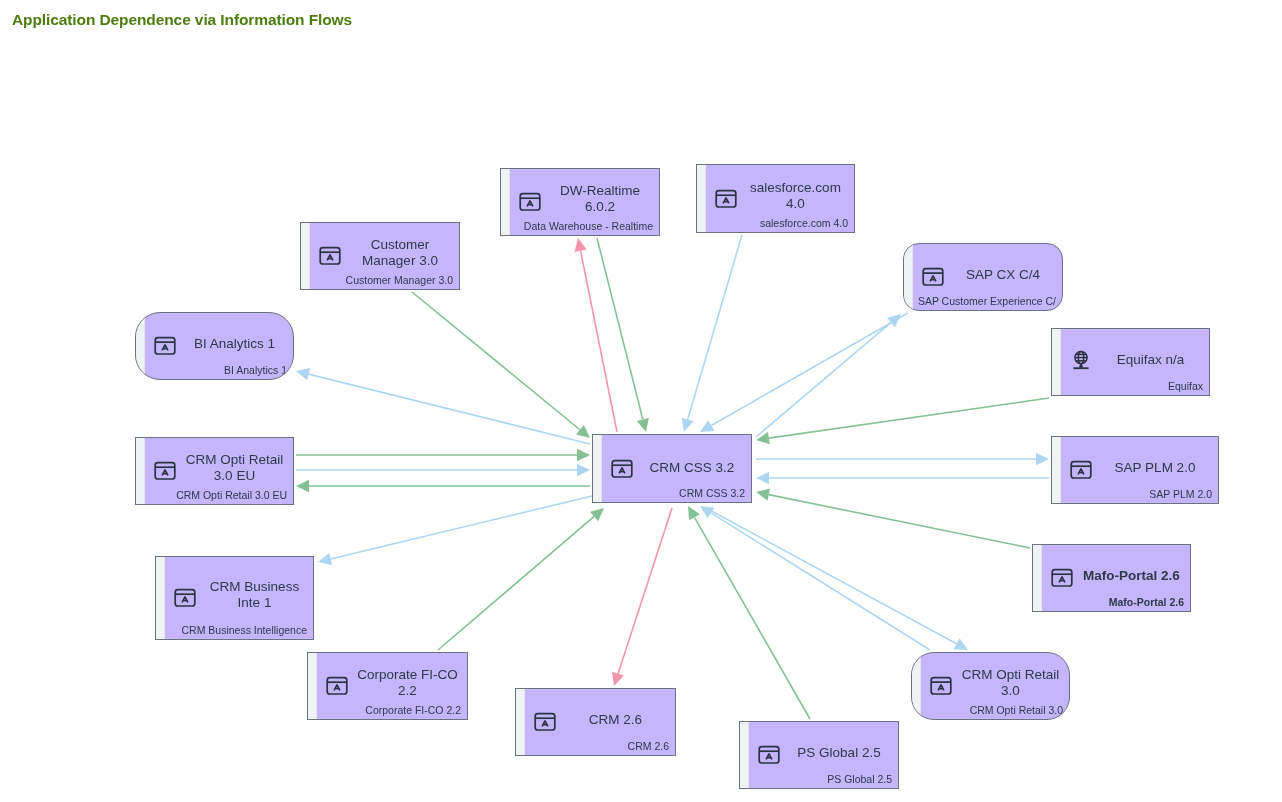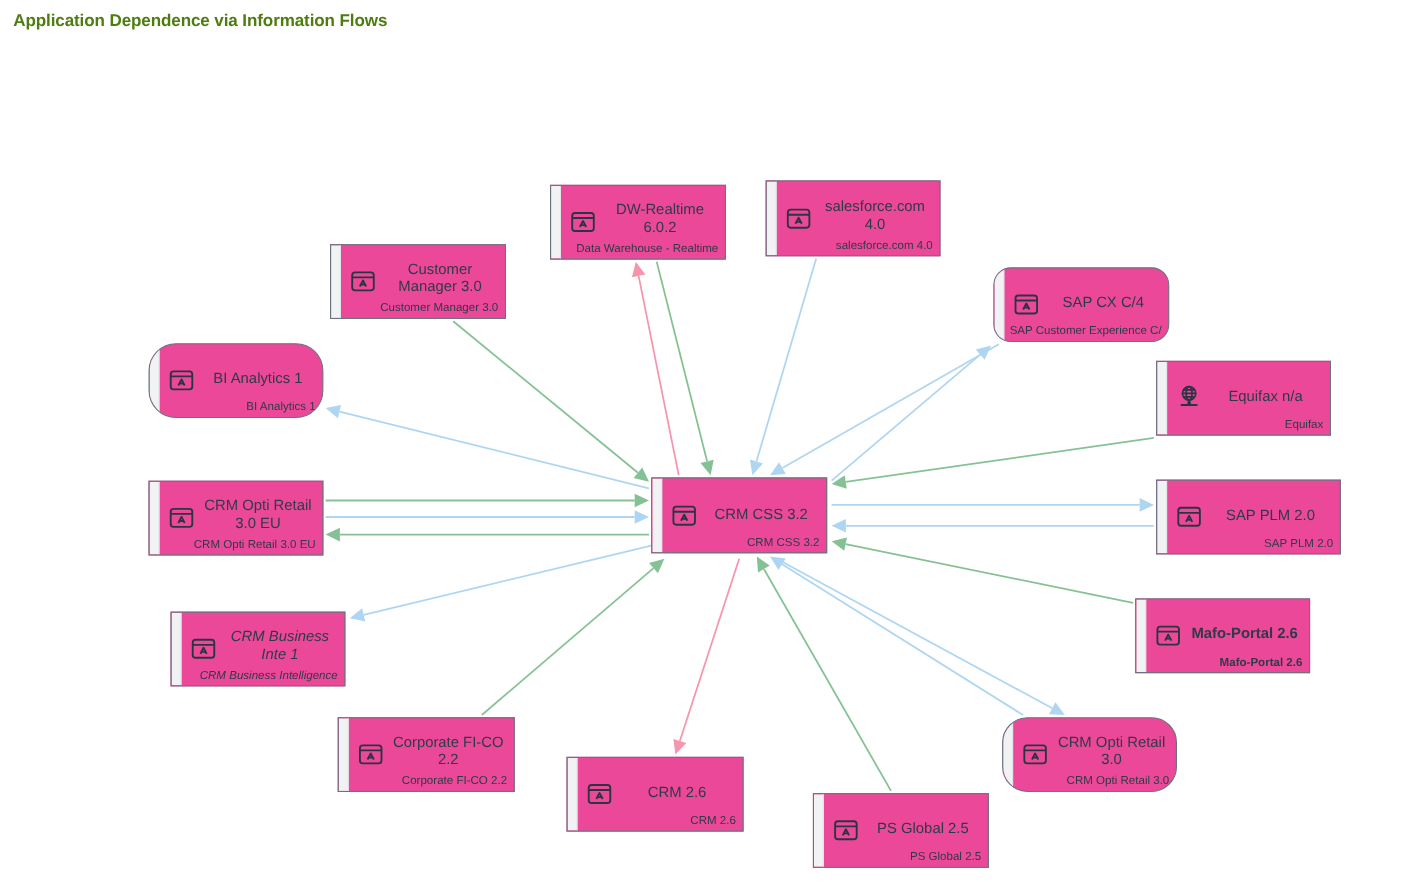--- a/index.html
+++ b/index.html
@@ -26,21 +26,21 @@
     white-space: nowrap;
   }
   #edge-layer {
     position: absolute;
     left: 0; top: 0;
     width: 1282px; height: 802px;
     pointer-events: none;
   }
   .node {
     position: absolute;
-    background: #ec4899;
+    background: #c4b5fd;
     border: 1px solid #6b7280;
     display: block;
     overflow: hidden;
     padding-left: 28px;
   }
   .node .accent {
     position: absolute;
     left: 0; top: 0; bottom: 0;
     width: 9px;
     background: #f1f2f4;
@@ -280,21 +280,21 @@
           <svg viewBox="0 0 26 26" fill="none" stroke="currentColor" stroke-width="1.7">
             <rect x="3.2" y="4.6" width="19.6" height="16.4" rx="2.6"></rect>
             <line x1="3.2" y1="9.2" x2="22.8" y2="9.2"></line>
             <path d="M10.1 17.4 L13 11.9 L15.9 17.4" stroke-width="1.7" stroke-linejoin="round"></path>
             <line x1="11.2" y1="15.6" x2="14.8" y2="15.6"></line>
           </svg>
         </div>
         <div class="ntitle">SAP PLM 2.0</div>
         <div class="nsub">SAP PLM 2.0</div>
       </div>
-      <div class="node" style="left: 155px; top: 556px; width: 159px; height: 68px; border-color: rgb(107, 114, 128); font-style: italic;">
+      <div class="node" style="left: 155px; top: 556px; width: 159px; height: 84px; border-color: rgb(107, 114, 128);">
         <div class="accent" style="background: rgb(241, 242, 244);"></div>
         <div class="nicon">
           <svg viewBox="0 0 26 26" fill="none" stroke="currentColor" stroke-width="1.7">
             <rect x="3.2" y="4.6" width="19.6" height="16.4" rx="2.6"></rect>
             <line x1="3.2" y1="9.2" x2="22.8" y2="9.2"></line>
             <path d="M10.1 17.4 L13 11.9 L15.9 17.4" stroke-width="1.7" stroke-linejoin="round"></path>
             <line x1="11.2" y1="15.6" x2="14.8" y2="15.6"></line>
           </svg>
         </div>
         <div class="ntitle">CRM Business Inte 1</div>

